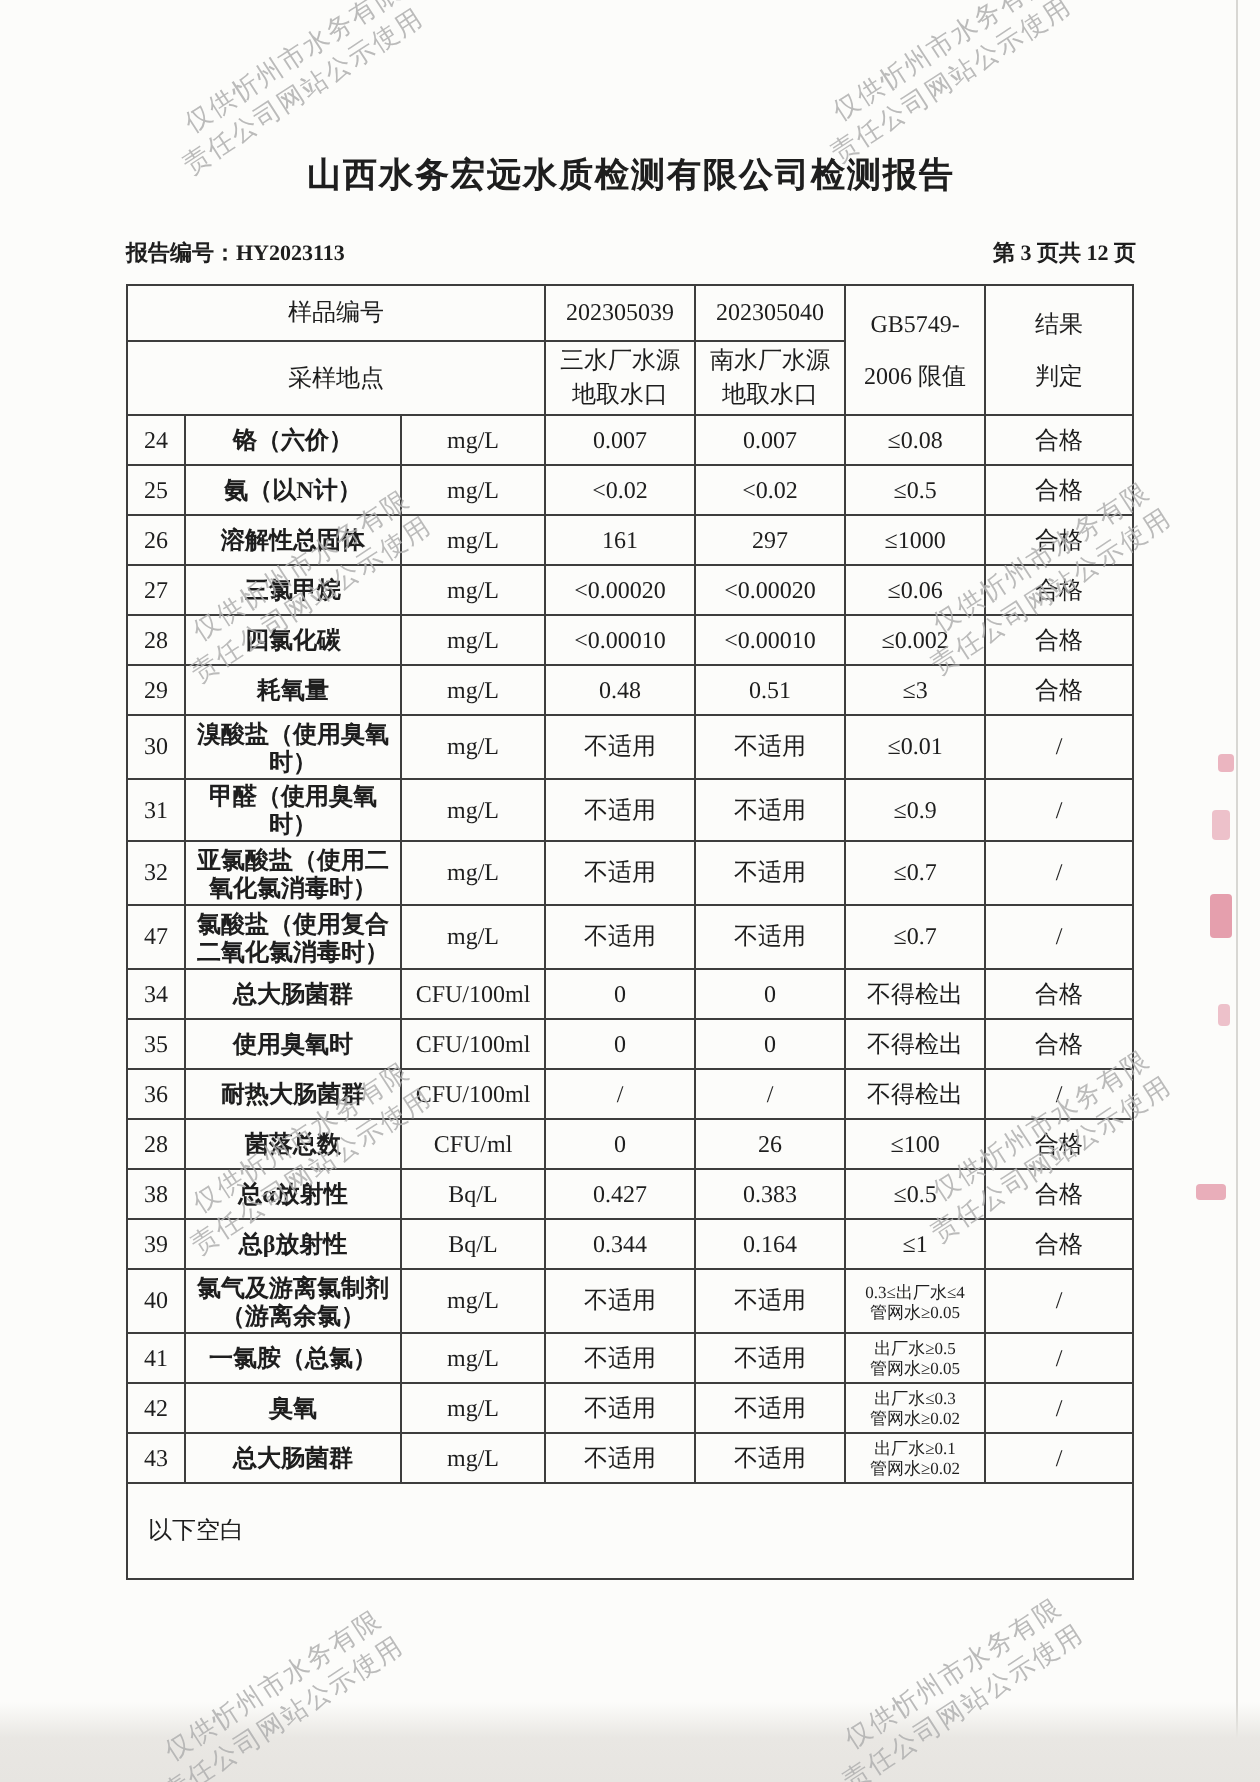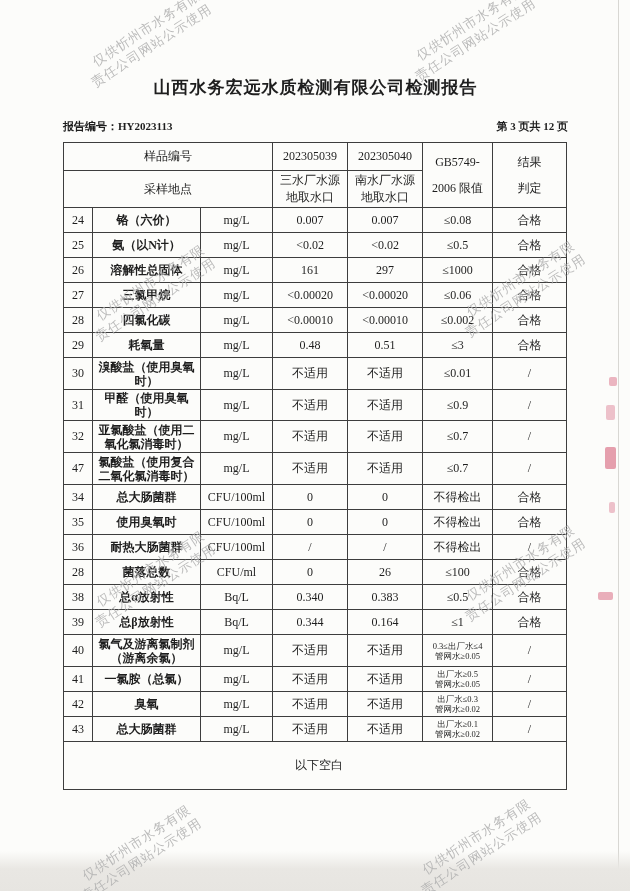--- a/index.html
+++ b/index.html
@@ -74,21 +74,21 @@
   col.c-res{width:74px;}
   td.name{text-align:left;padding-left:7px;line-height:14px;font-weight:bold;}
   tr.hrow1{height:28px;}
   tr.hrow2{height:32px;font-family:Liberation Serif, serif;}
   tr.r{height:25px;}
   tr.r.tall{height:32px;}
   .pre{white-space:pre-line;}
   td.span2{line-height:26px;}
   td.limit-small{font-size:8.5px;line-height:10px;padding:0;}
   tr.blank-row{height:48px;}
-  tr.blank-row td{text-align:center;padding-left:10px;font-size:12px;}
+  tr.blank-row td{text-align:left;padding-left:10px;font-size:12px;}
 </style>
 </head>
 <body>
 
 <div class="page">
 
   <div class="edge-line"></div>
   <div class="bottom-shade"></div>
   <div class="smudge" style="left:609px;top:377px;width:8px;height:9px;background:rgba(220,122,144,.55);"></div>
   <div class="smudge" style="left:606px;top:405px;width:9px;height:15px;background:rgba(220,122,144,.45);"></div>
@@ -265,21 +265,21 @@
     <td>CFU/ml</td>
     <td>0</td>
     <td>26</td>
     <td class="pre">≤100</td>
     <td>合格</td>
   </tr>
           <tr class="r">
     <td>38</td>
     <td class="name">总α放射性</td>
     <td>Bq/L</td>
-    <td>0.340</td>
+    <td>0.427</td>
     <td>0.383</td>
     <td class="pre">≤0.5</td>
     <td>合格</td>
   </tr>
           <tr class="r">
     <td>39</td>
     <td class="name">总β放射性</td>
     <td>Bq/L</td>
     <td>0.344</td>
     <td>0.164</td>

